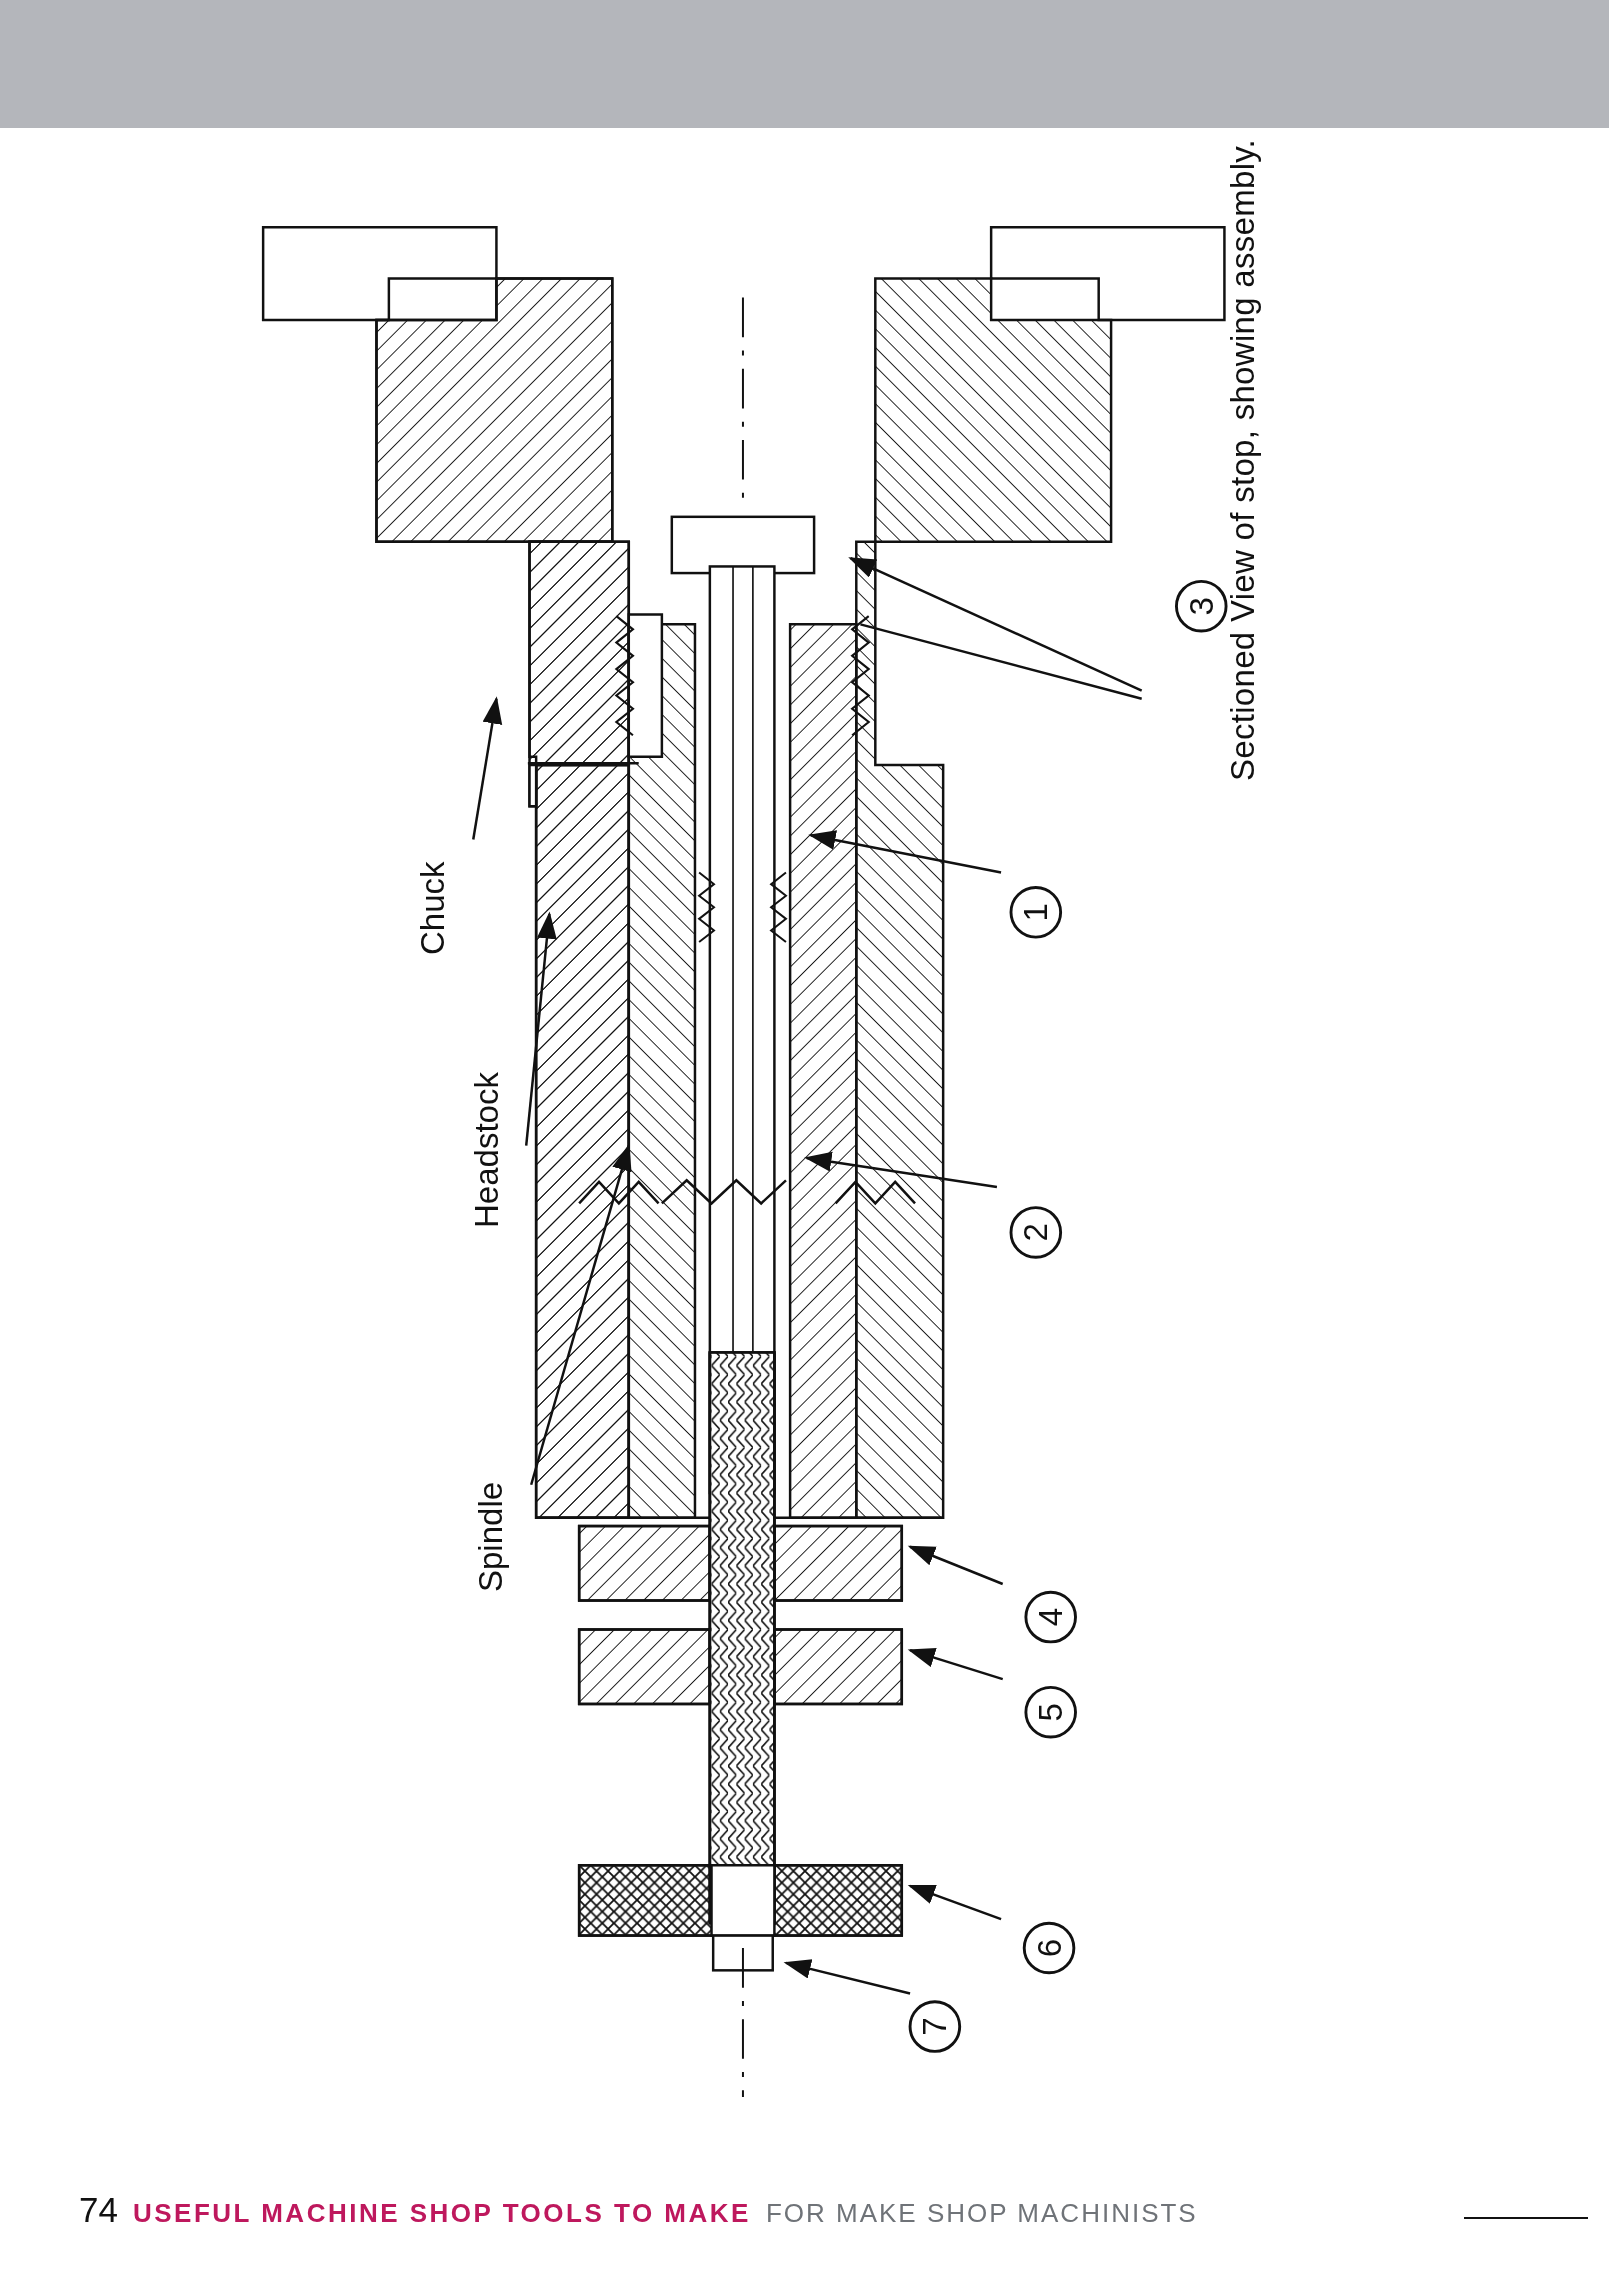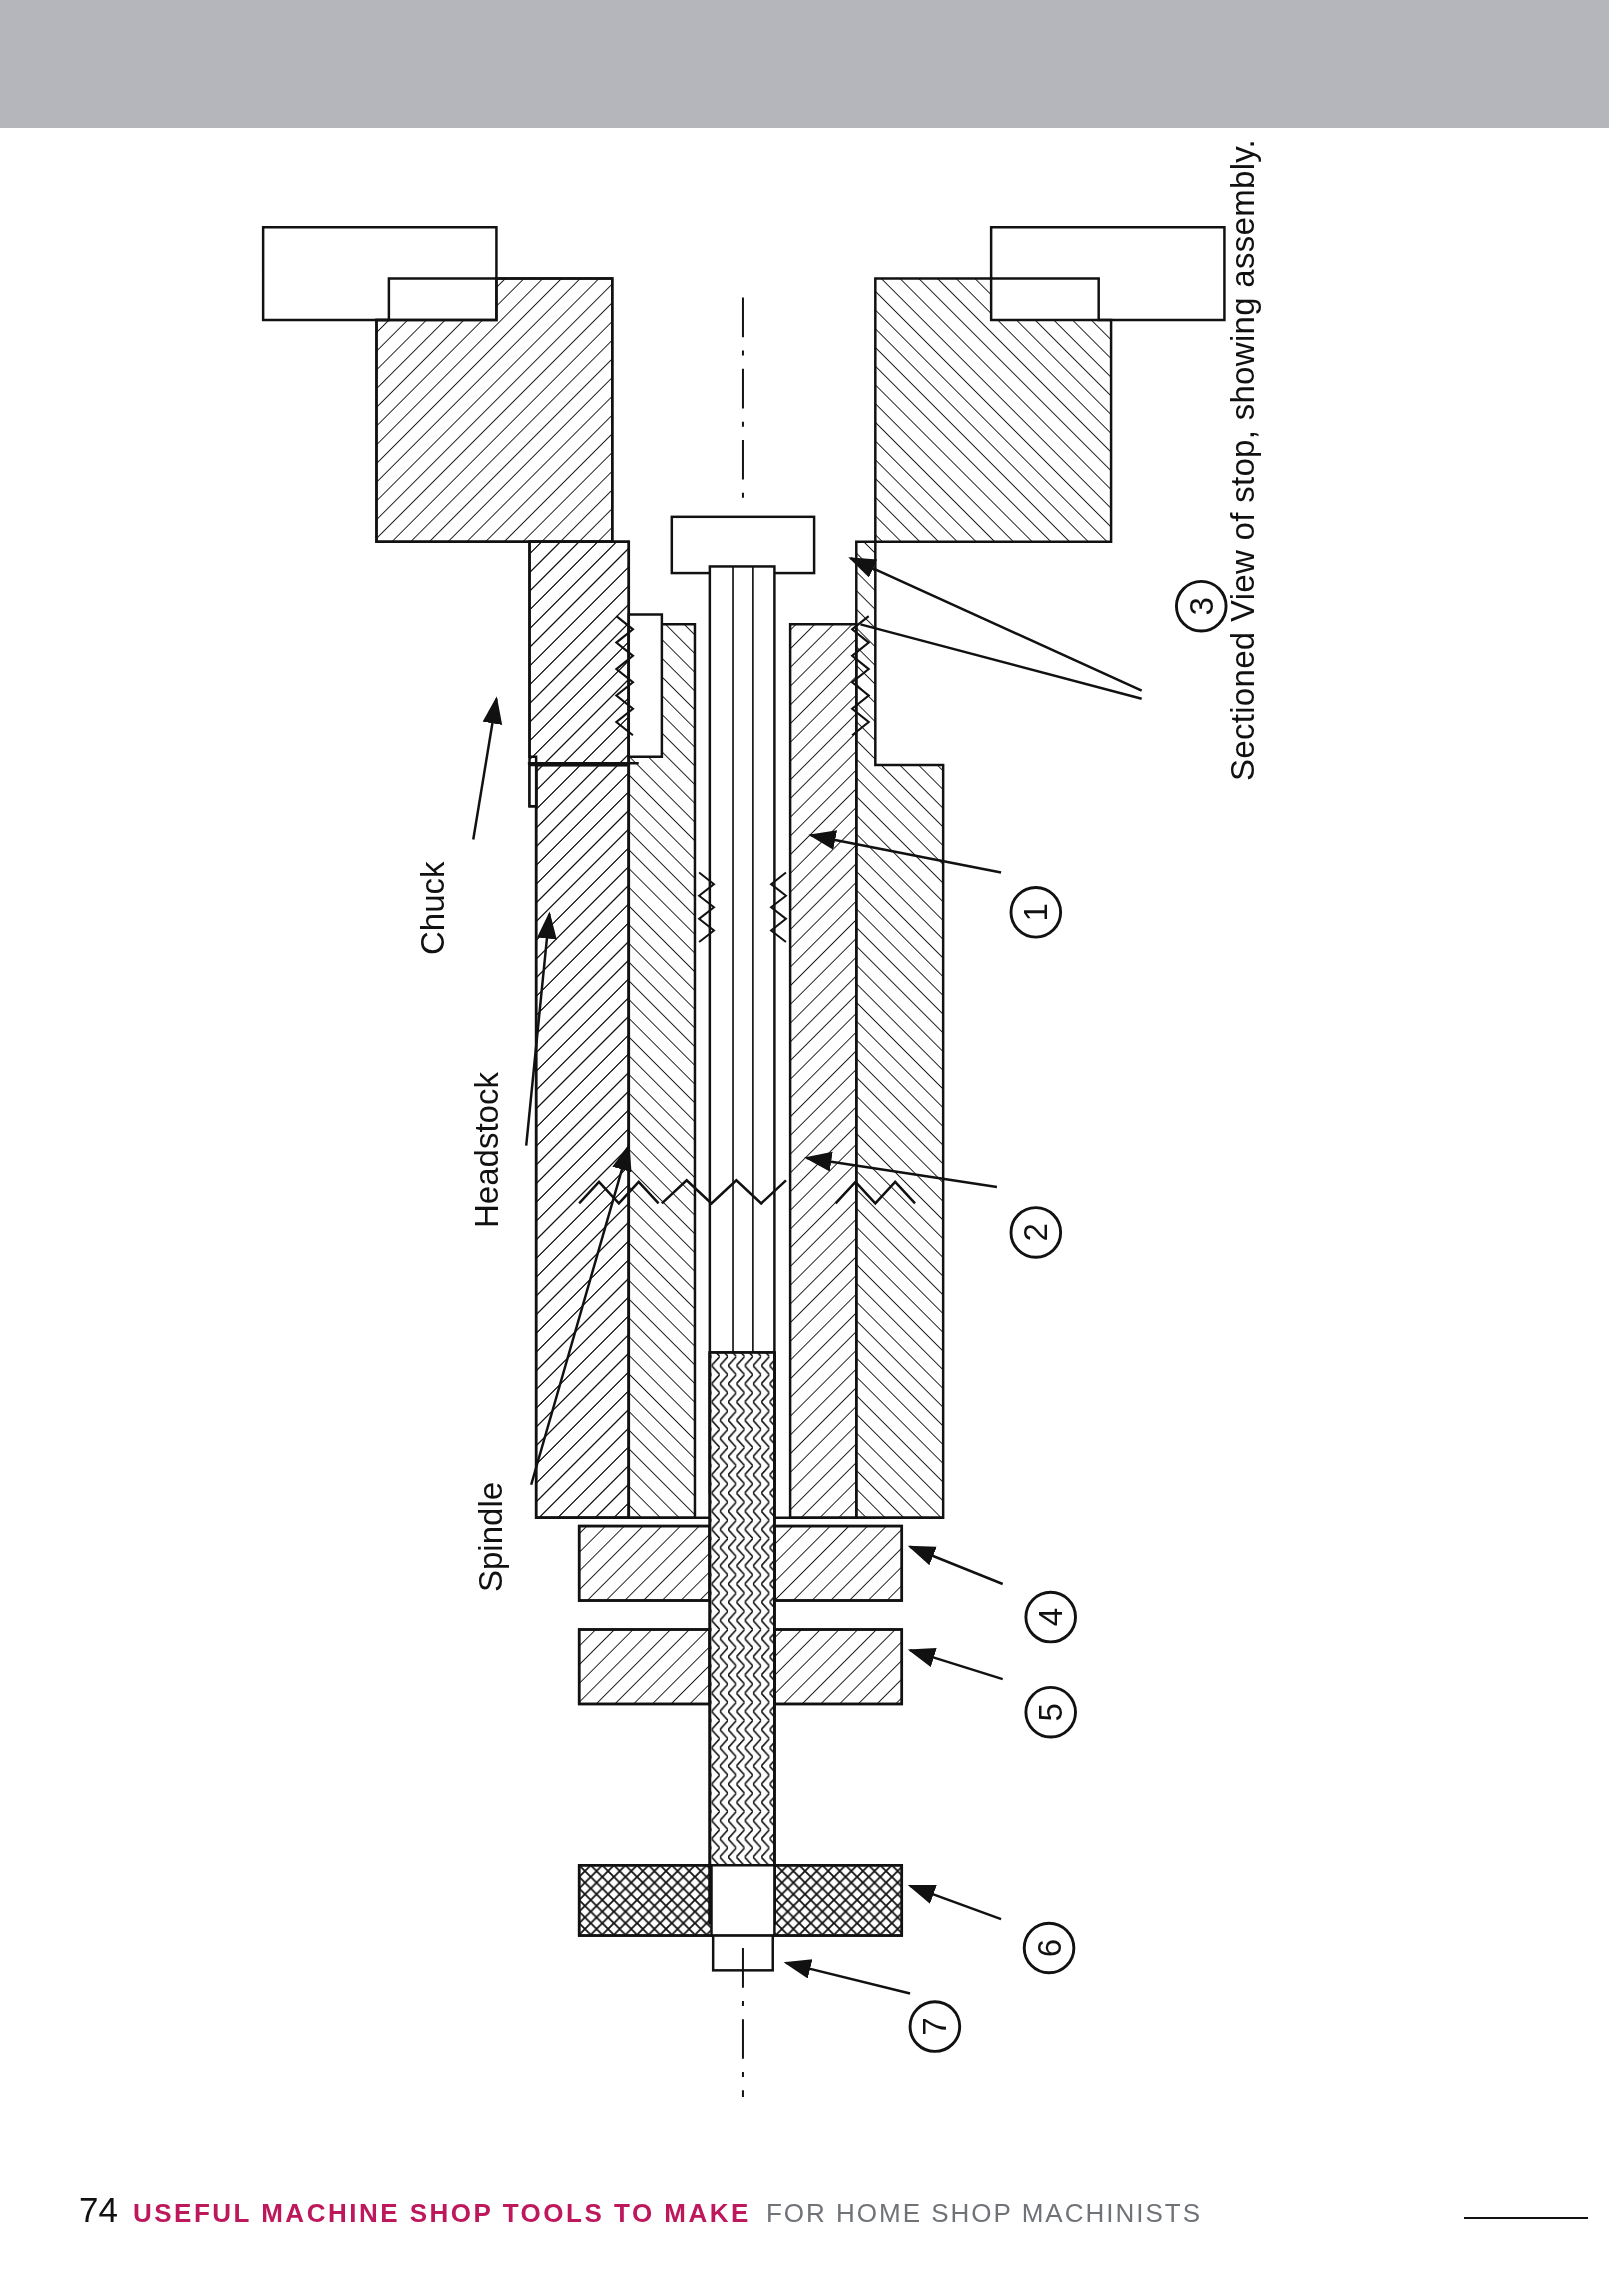--- a/index.html
+++ b/index.html
@@ -273,19 +273,19 @@
     <div class="lbl lbl-head">Headstock</div>
     <div class="lbl lbl-spindle">Spindle</div>
 
     <div class="caption">Sectioned View of stop, showing assembly.</div>
   </div>
 
   <div class="footer">
     <div class="footer-inner">
       <span class="pg-num">74</span>
       <span class="f-bold">USEFUL MACHINE SHOP TOOLS TO MAKE</span>
-      <span class="f-light">FOR HOME SHOP MACHINISTS</span>
+      <span class="f-light">FOR MAKE SHOP MACHINISTS</span>
     </div>
     <div class="f-rule"></div>
   </div>
 
 </div>
 
 
 </body></html>

